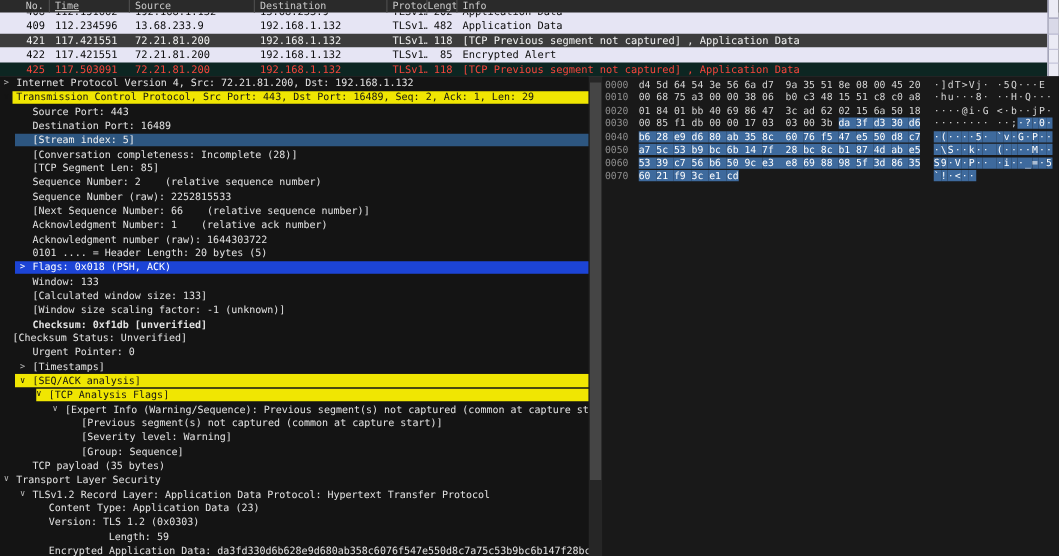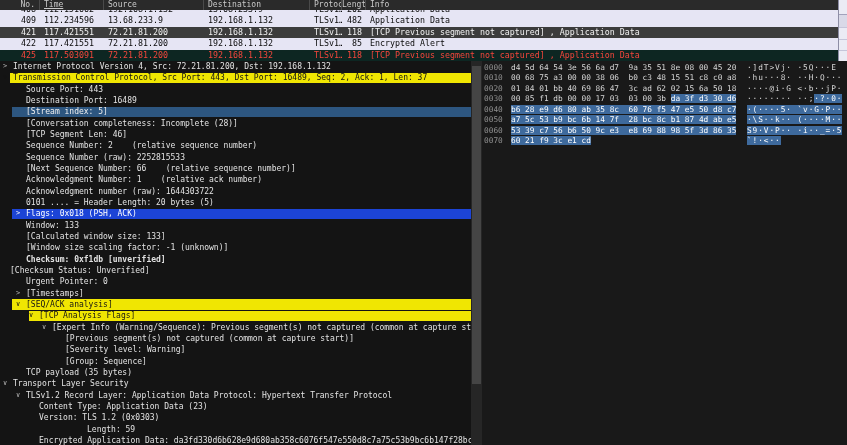--- a/index.html
+++ b/index.html
@@ -75,26 +75,26 @@
     <div id="pl-scrollbar">
       <div id="pl-thumb"></div>
     <div class="pl-line" style="top: 27px;"></div>
         <div class="pl-line" style="top: 39px;"></div>
         <div class="pl-line" style="top: 50px;"></div>
       </div>
   </div>
 
   <div id="detail-pane">
       <div class="trow"><span class="exp" style="left: 3px;">&gt;</span><span class="txt" style="left: 13px;">Internet Protocol Version 4, Src: 72.21.81.200, Dst: 192.168.1.132</span></div>
-      <div class="trow on-yellow"><div class="band yellow" style="left: 10px;"></div><span class="exp" style="left: 3px;">∨</span><span class="txt" style="left: 13px;">Transmission Control Protocol, Src Port: 443, Dst Port: 16489, Seq: 2, Ack: 1, Len: 37</span></div>
+      <div class="trow on-yellow"><div class="band yellow" style="left: 10px;"></div><span class="exp" style="left: 3px;">∨</span><span class="txt" style="left: 13px;">Transmission Control Protocol, Src Port: 443, Dst Port: 16489, Seq: 2, Ack: 1, Len: 29</span></div>
       <div class="trow"><span class="txt" style="left: 26px;">Source Port: 443</span></div>
       <div class="trow"><span class="txt" style="left: 26px;">Destination Port: 16489</span></div>
       <div class="trow on-steel"><div class="band steel" style="left: 12px;"></div><span class="txt" style="left: 26px;">[Stream index: 5]</span></div>
       <div class="trow"><span class="txt" style="left: 26px;">[Conversation completeness: Incomplete (28)]</span></div>
-      <div class="trow"><span class="txt" style="left: 26px;">[TCP Segment Len: 46]</span></div>
+      <div class="trow"><span class="txt" style="left: 26px;">[TCP Segment Len: 85]</span></div>
       <div class="trow"><span class="txt" style="left: 26px;">Sequence Number: 2    (relative sequence number)</span></div>
       <div class="trow"><span class="txt" style="left: 26px;">Sequence Number (raw): 2252815533</span></div>
       <div class="trow"><span class="txt" style="left: 26px;">[Next Sequence Number: 66    (relative sequence number)]</span></div>
       <div class="trow"><span class="txt" style="left: 26px;">Acknowledgment Number: 1    (relative ack number)</span></div>
       <div class="trow"><span class="txt" style="left: 26px;">Acknowledgment number (raw): 1644303722</span></div>
       <div class="trow"><span class="txt" style="left: 26px;">0101 .... = Header Length: 20 bytes (5)</span></div>
       <div class="trow on-blue"><div class="band blue" style="left: 12px;"></div><span class="exp" style="left: 16px;">&gt;</span><span class="txt" style="left: 26px;">Flags: 0x018 (PSH, ACK)</span></div>
       <div class="trow"><span class="txt" style="left: 26px;">Window: 133</span></div>
       <div class="trow"><span class="txt" style="left: 26px;">[Calculated window size: 133]</span></div>
       <div class="trow"><span class="txt" style="left: 26px;">[Window size scaling factor: -1 (unknown)]</span></div>

